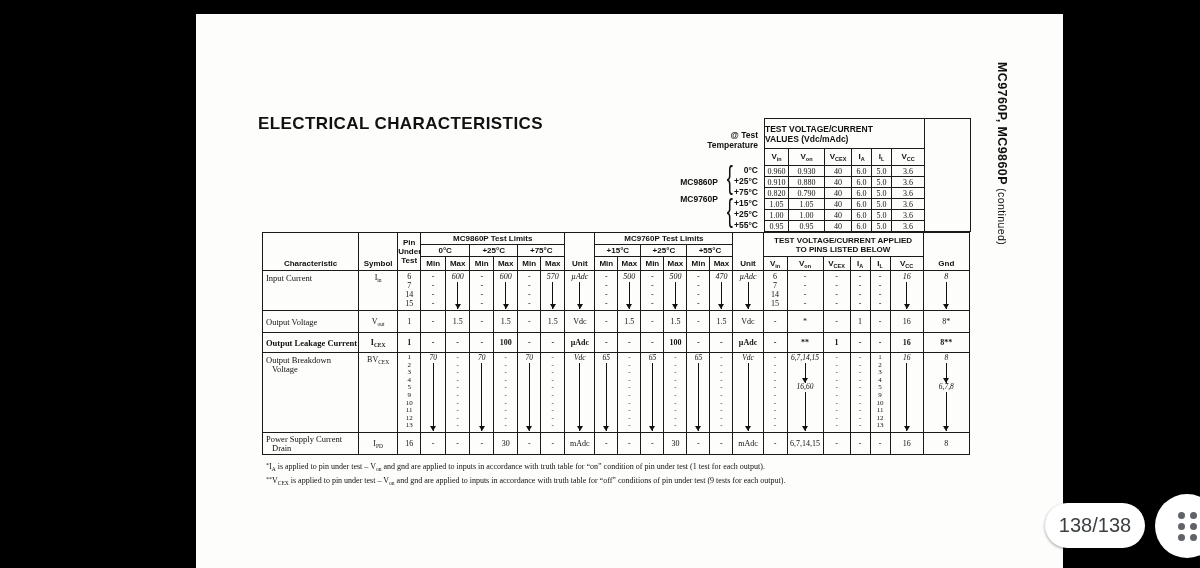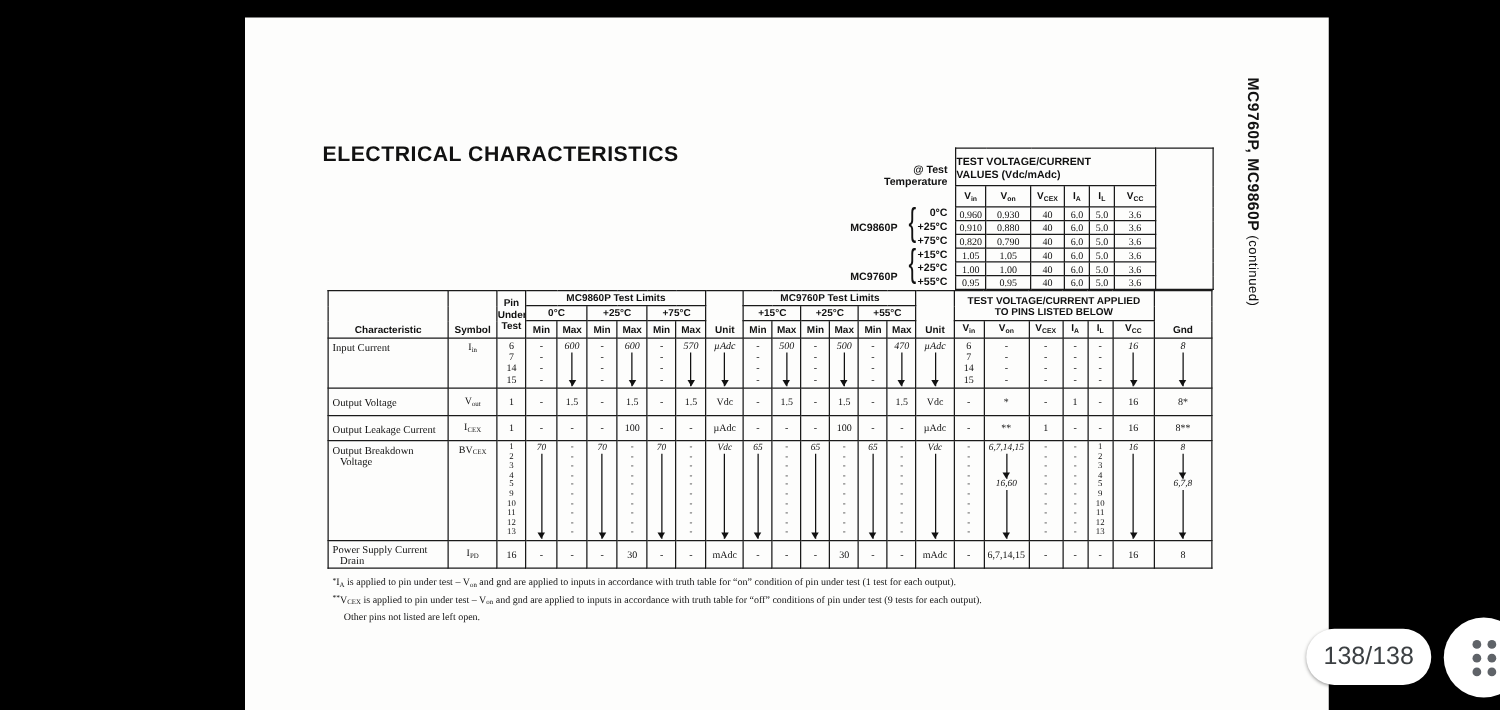--- a/index.html
+++ b/index.html
@@ -32,32 +32,32 @@
   .tv tr.t-cols{height:17px;}
   .tv .tvtitle{text-align:left;line-height:10px;font-size:8.5px;}
   .tv th{font-size:8px;}
 
   
   .labels{position:absolute;left:410px;top:104px;width:156px;height:114px;font-weight:bold;font-size:8.5px;}
   .attest{position:absolute;right:4px;top:12px;text-align:right;line-height:10px;}
   .temps{position:absolute;right:4px;top:47px;text-align:right;}
   .temps div{height:11px;line-height:11px;}
   .model{position:absolute;right:44px;}
-  .m1{top:59px;} .m2{top:98px;}
+  .m1{top:59px;} .m2{top:76px;}
   .brace{position:absolute;right:28px;font-weight:400;font-size:23px;
          transform:scaleY(1.35) scaleX(.8);transform-origin:center;line-height:24px;}
   .b1{top:47px;} .b2{top:80px;}
 
   
   .main{position:absolute;left:66px;top:218px;width:708px;border:1.5px solid #1a1a1a;}
   .main thead tr.hA{height:12px;} .main thead tr.hB{height:12px;} .main thead tr.hC{height:14px;}
   .main th.bot{vertical-align:bottom;padding-bottom:2px;}
   .main th .hline{line-height:9px;}
   .main td.c-char{text-align:left;padding-left:3px;font-size:8.5px;}
-  .main tr.single{height:22px;} .main tr.single-s{height:20px;}
+  .main tr.single{height:22px;} .main tr.single-s{height:20px;font-weight:bold;}
   .main tr.tr-tall{height:40px;} .main tr.tr-x{height:80px;}
   .main tr.tr-tall td,.main tr.tr-x td{vertical-align:top;}
   .main tr.tr-tall td.c-char,.main tr.tr-x td.c-char{padding-top:2px;}
   .main tr.tr-tall td.c-sym,.main tr.tr-x td.c-sym{padding-top:2px;}
   .lines{padding-top:1px;}
   .lines div{line-height:9px;}
   .tr-x .lines div{line-height:7.6px;font-size:7px;}
   .tr-x .c-char .lines div{line-height:9px;font-size:8.5px;}
   .tr-x .c-char .lines div:nth-child(2){padding-left:6px;}
   .c-char .lines div:nth-child(2){padding-left:6px;}
@@ -749,21 +749,20 @@
           <td>-</td>
           <td>16</td>
           <td>8</td>
         </tr>
     </tbody>
   </table>
 
   <div class="fns">
     <div class="fn"><sup>*</sup><span>I</span><sub>A</sub><span> is applied to pin under test – V</span><sub>on</sub><span> and gnd are applied to inputs in accordance with truth table for “on” condition of pin under test (1 test for each output).</span></div>
     <div class="fn"><sup>**</sup><span>V</span><sub>CEX</sub><span> is applied to pin under test – V</span><sub>on</sub><span> and gnd are applied to inputs in accordance with truth table for “off” conditions of pin under test (9 tests for each output).</span></div>
-    <div class="fn indent"><span>Other pins not listed are left open.</span></div>
   </div>
 </div>
 
 <div class="pill">138/138</div>
 <div class="gridbtn">
   <div class="dots">
     <span></span>
       <span></span>
       <span></span>
       <span></span>

